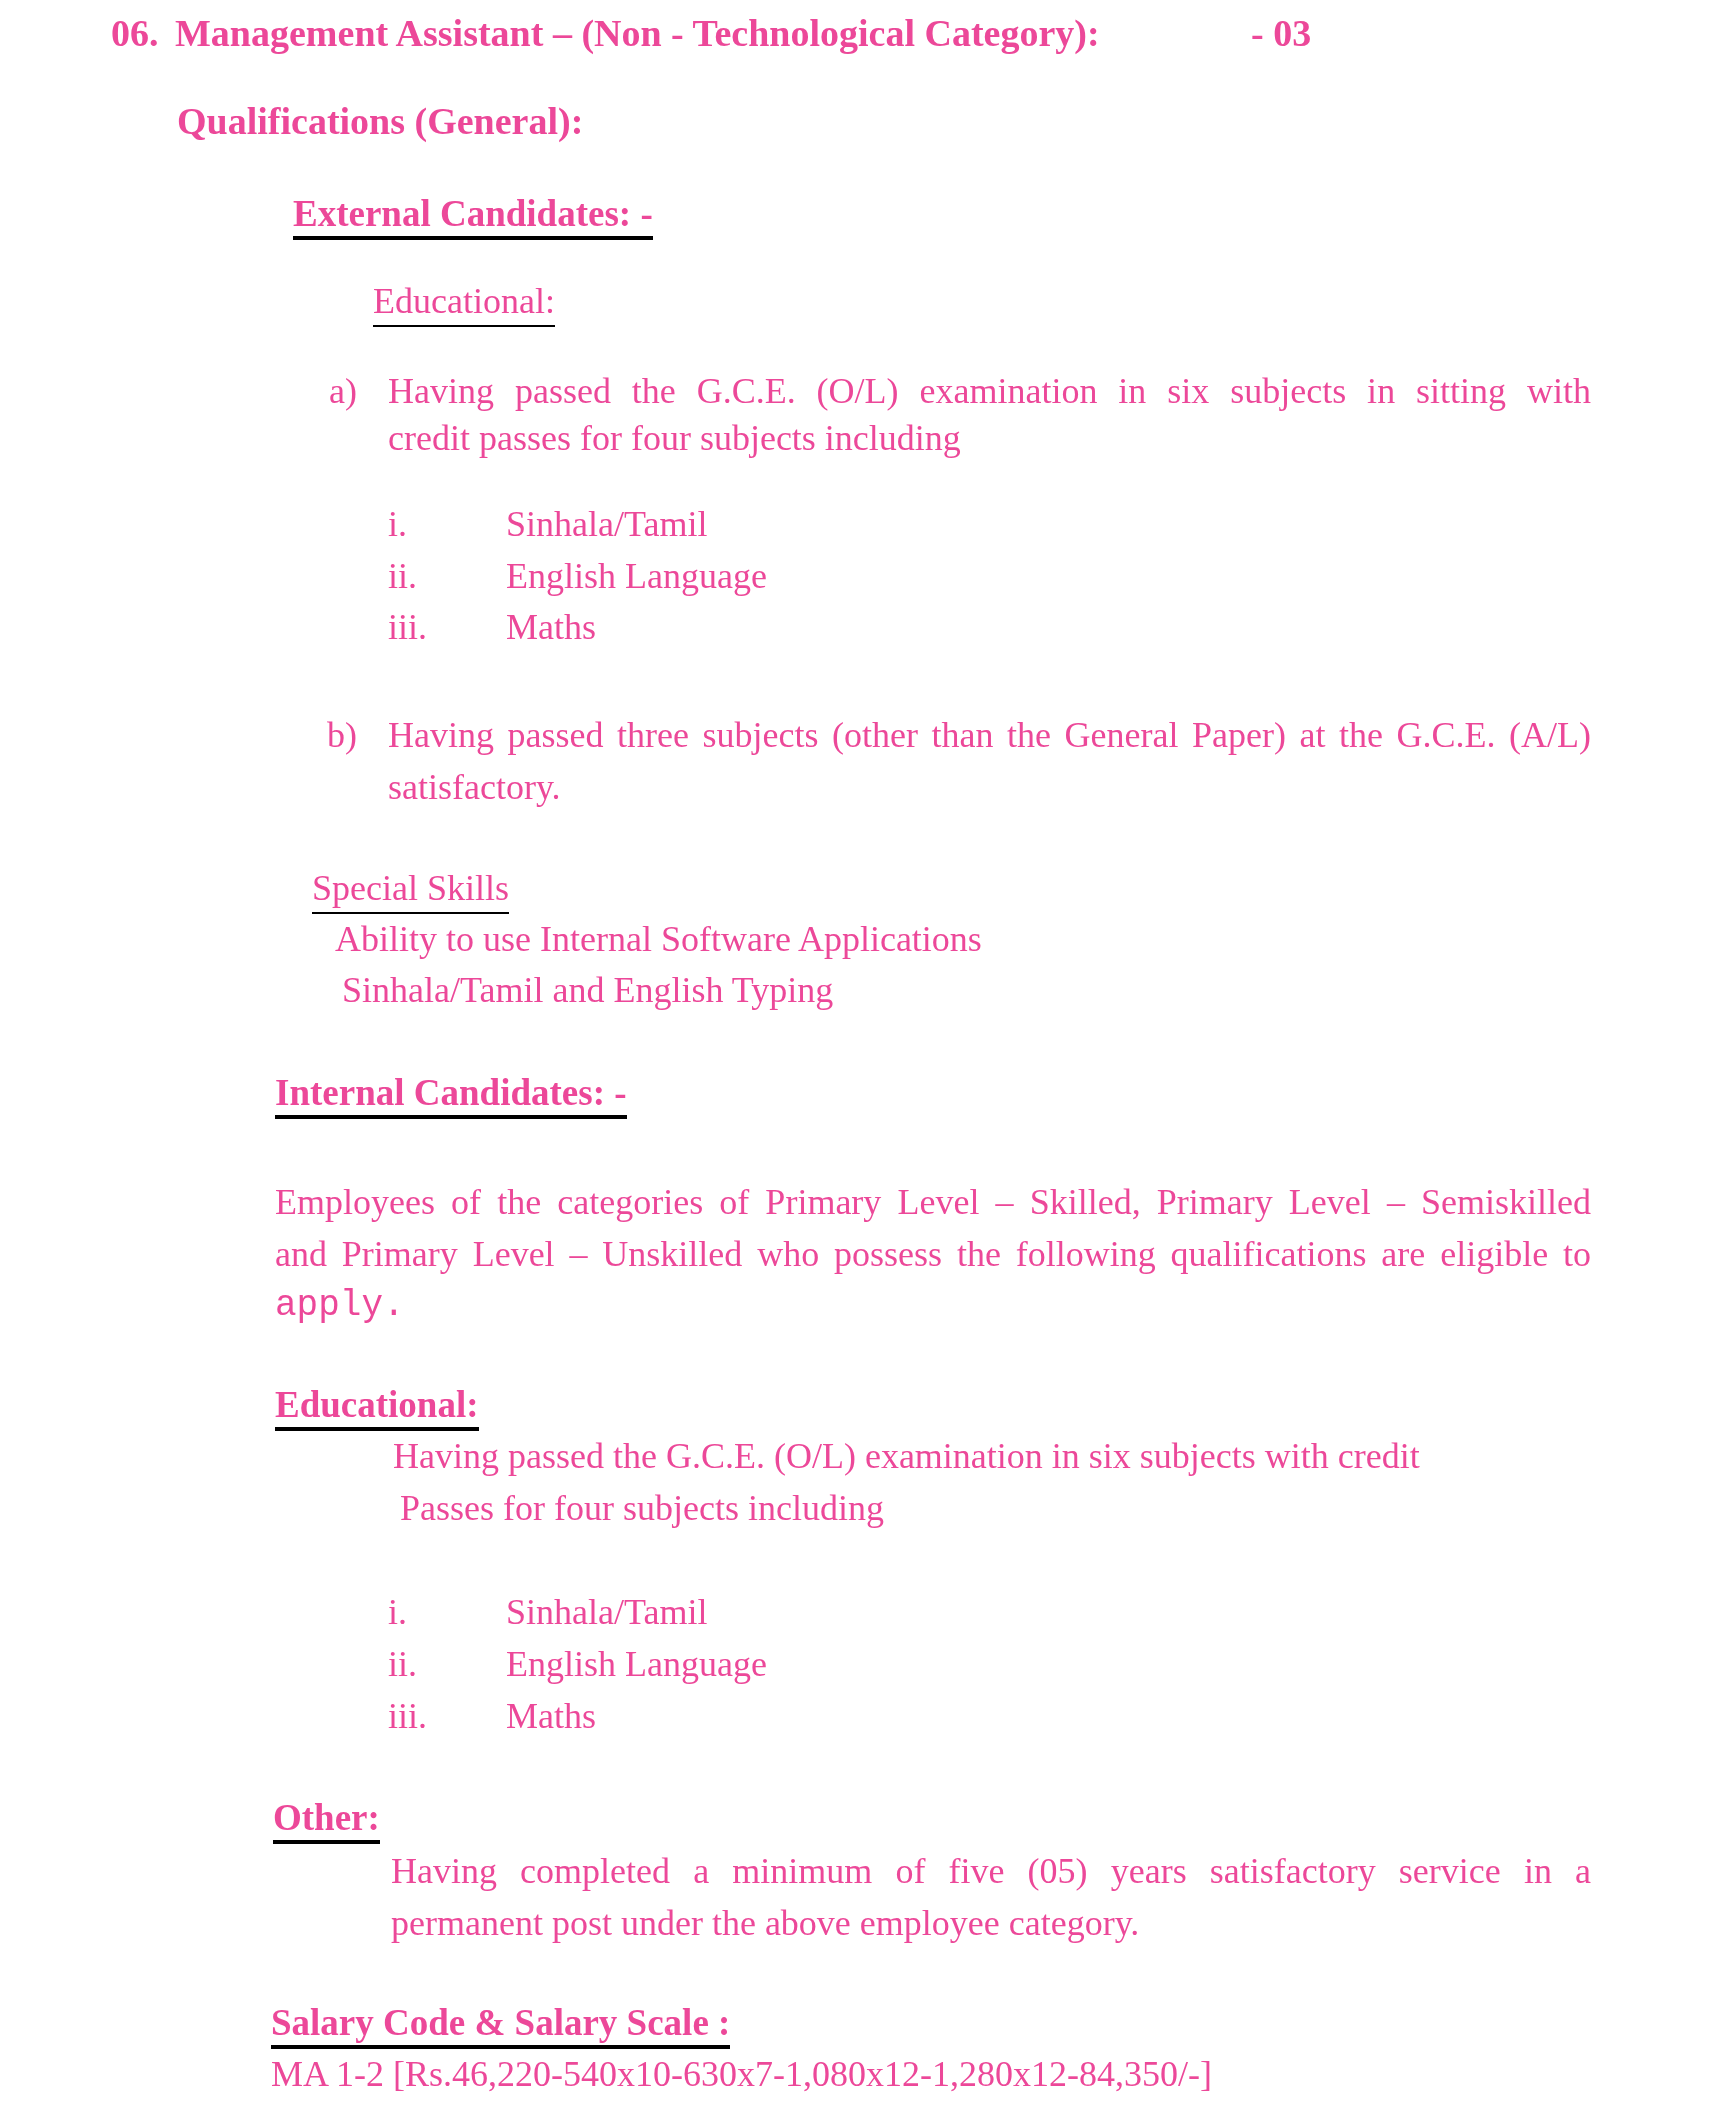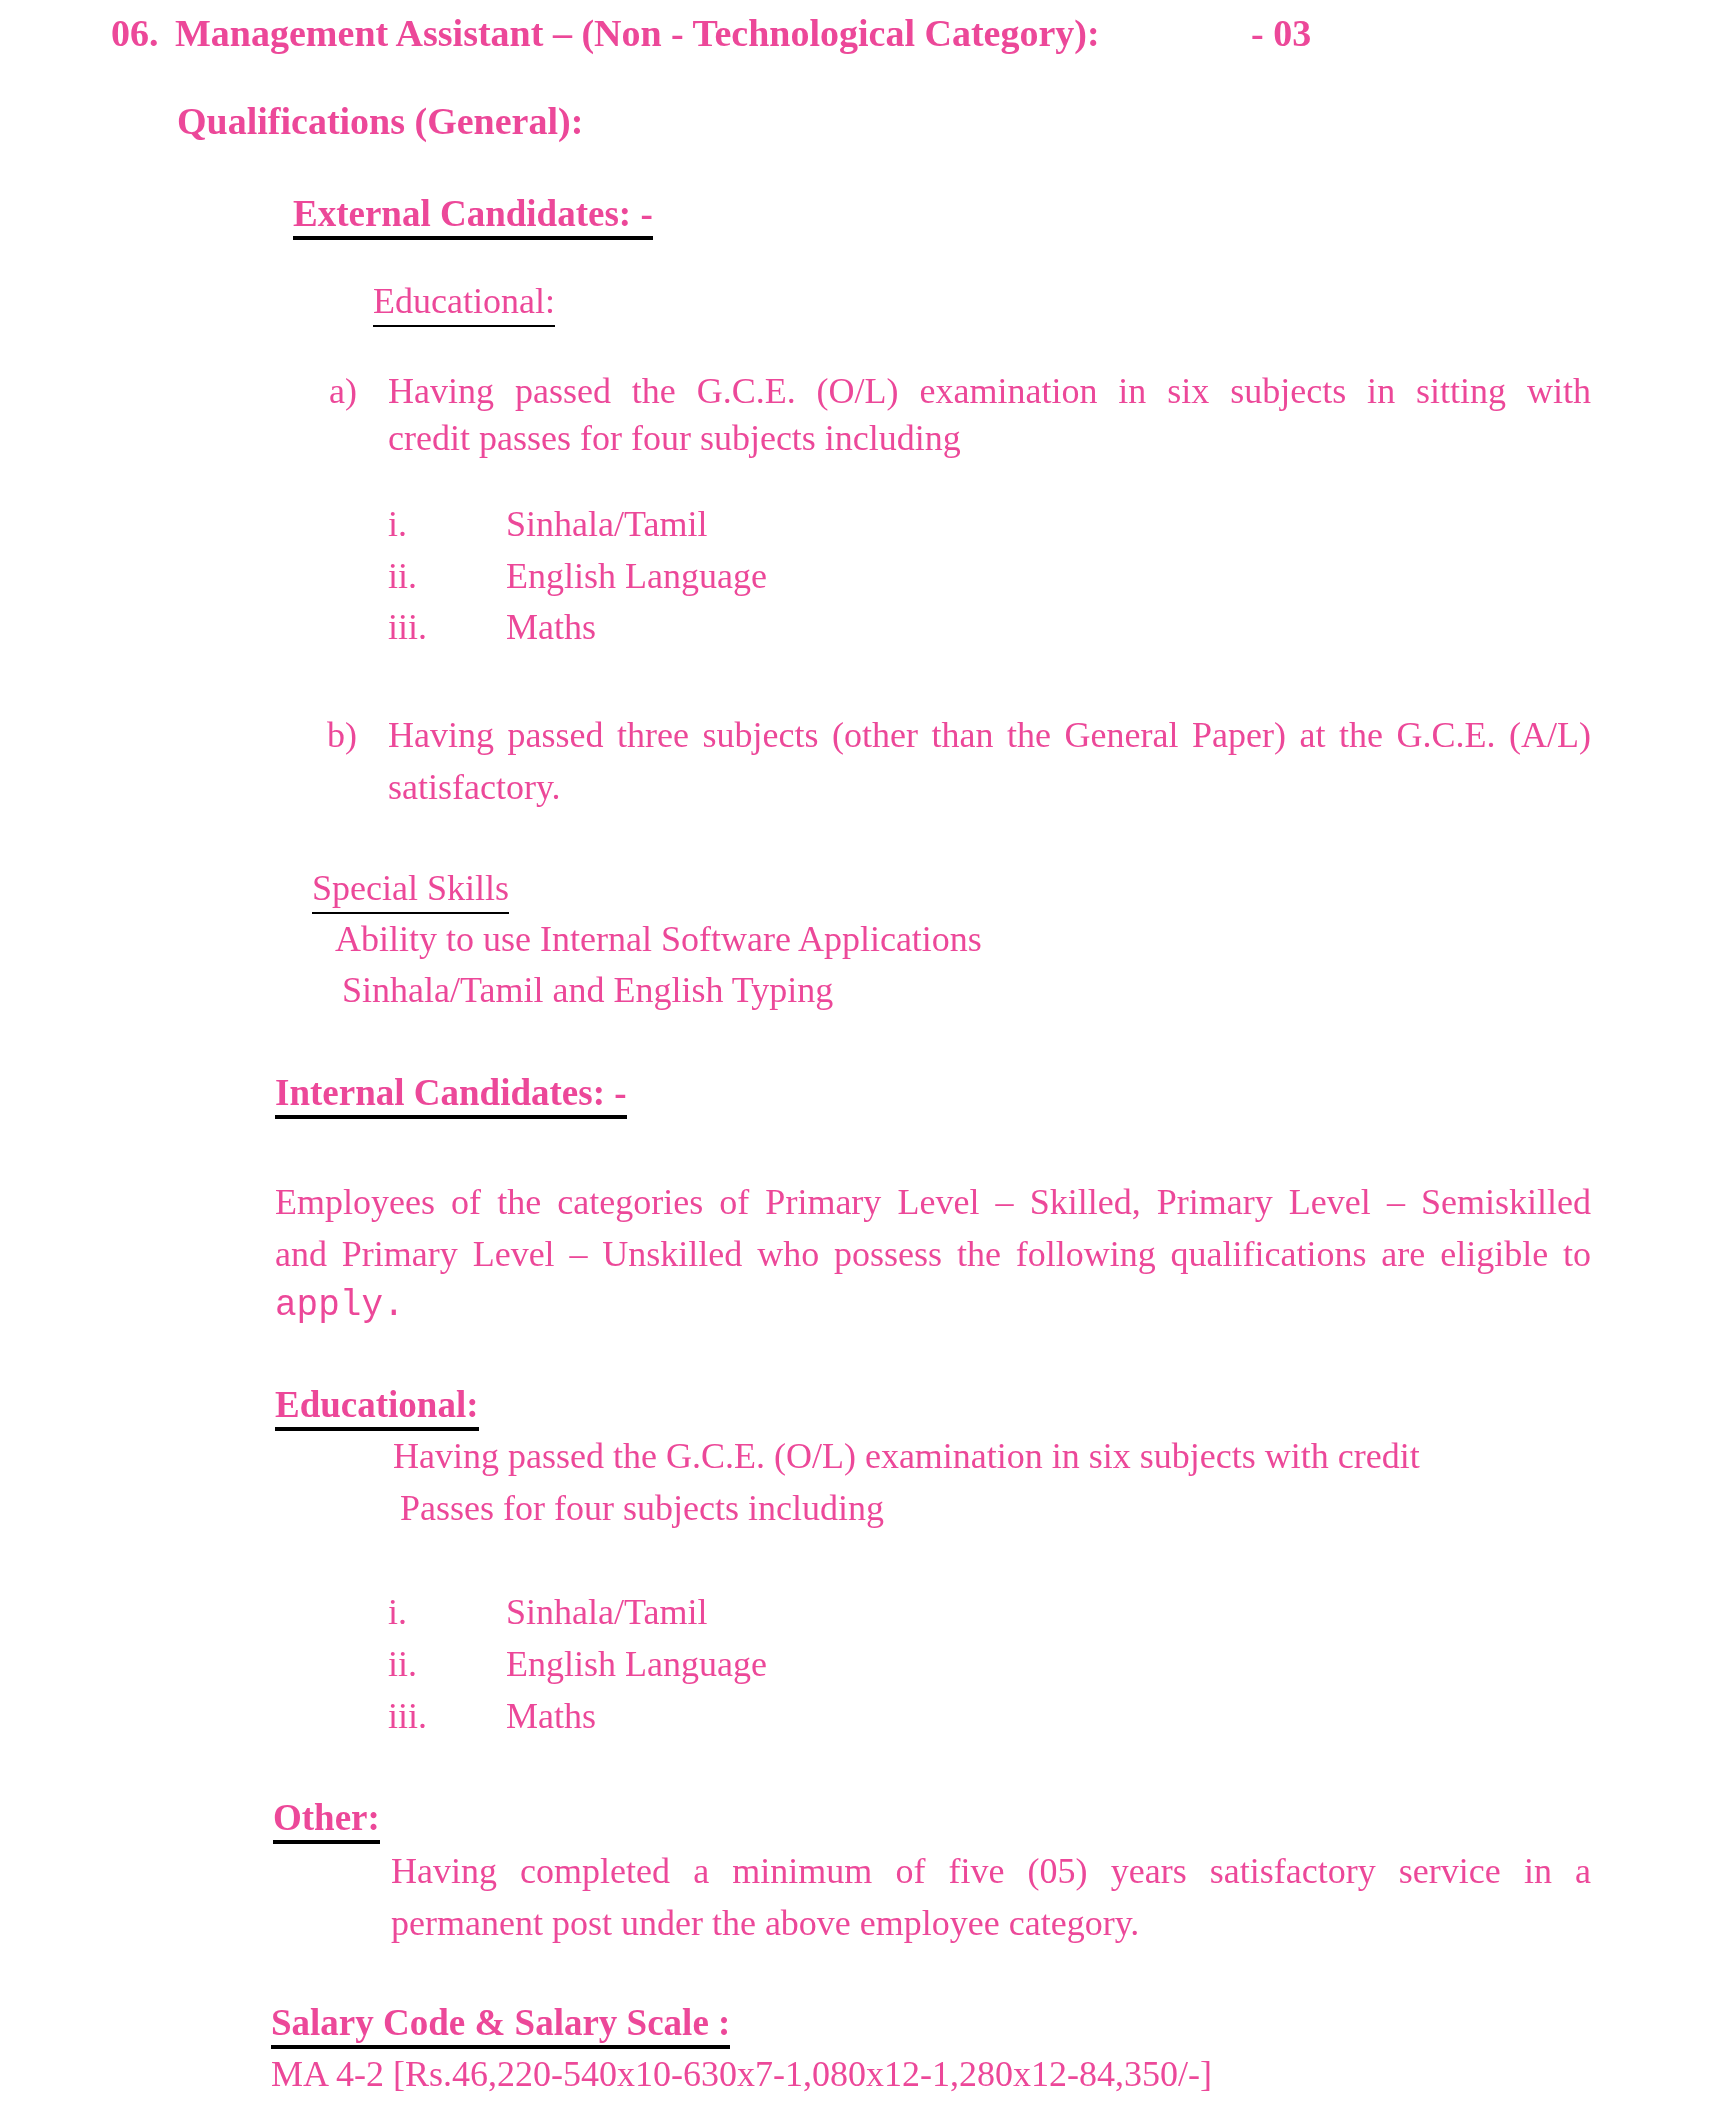--- a/index.html
+++ b/index.html
@@ -91,16 +91,16 @@
   </div>
   <div class="line" style="left:388px; top:1694px;">
     <span class="marker">iii.</span><span>Maths</span>
   </div>
 
   <div class="line h b u-thick" style="left:273px; top:1795px;">Other:</div>
   <div class="line lh57 j" style="left:391px; top:1845px; width:1200px;">Having completed a minimum of five (05) years satisfactory service in a</div>
   <div class="line lh57" style="left:391px; top:1897px;">permanent post under the above employee category.</div>
 
   <div class="line h b u-thick" style="left:271px; top:2000px;">Salary Code &amp; Salary Scale :</div>
-  <div class="line" style="left:271px; top:2052px;">MA 4-2 [Rs.46,220-540x10-630x7-1,080x12-1,280x12-84,350/-]</div>
+  <div class="line" style="left:271px; top:2052px;">MA 1-2 [Rs.46,220-540x10-630x7-1,080x12-1,280x12-84,350/-]</div>
 
 </div>
 
 
 </body></html>

